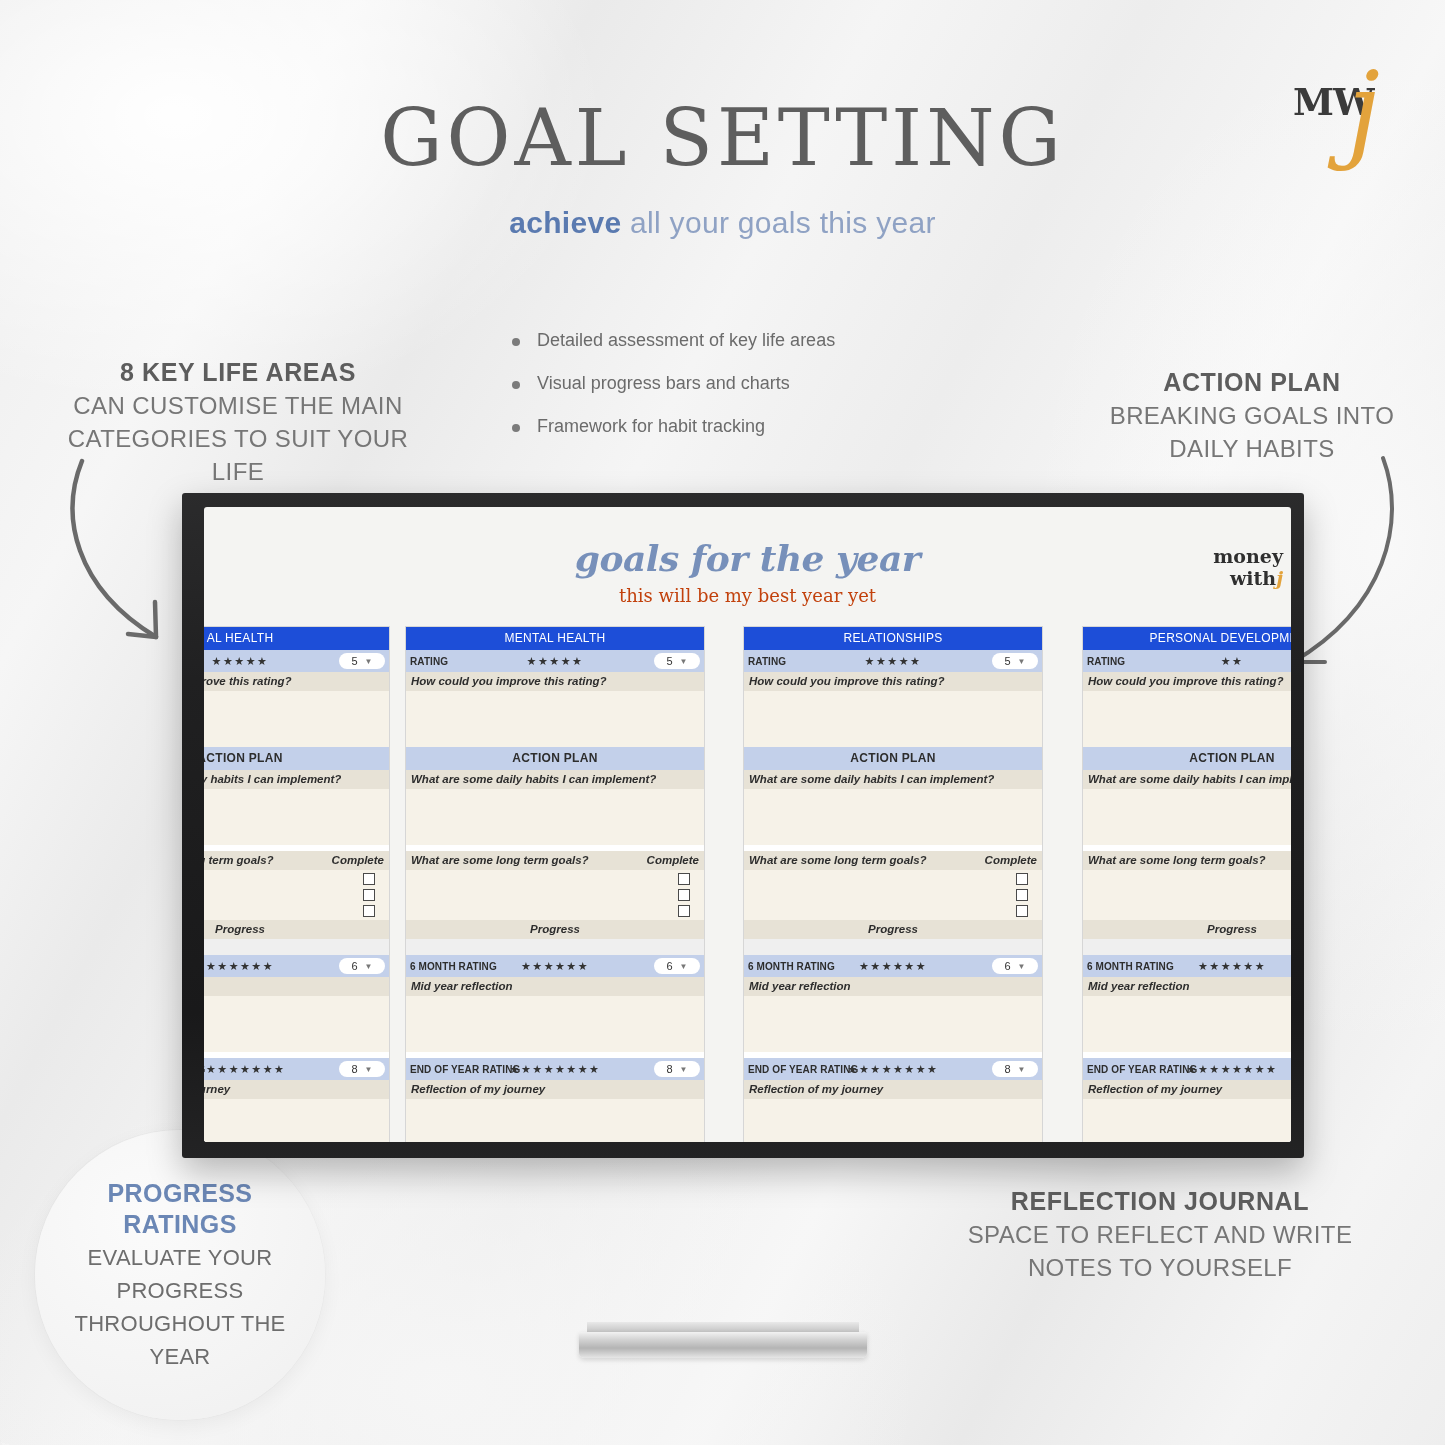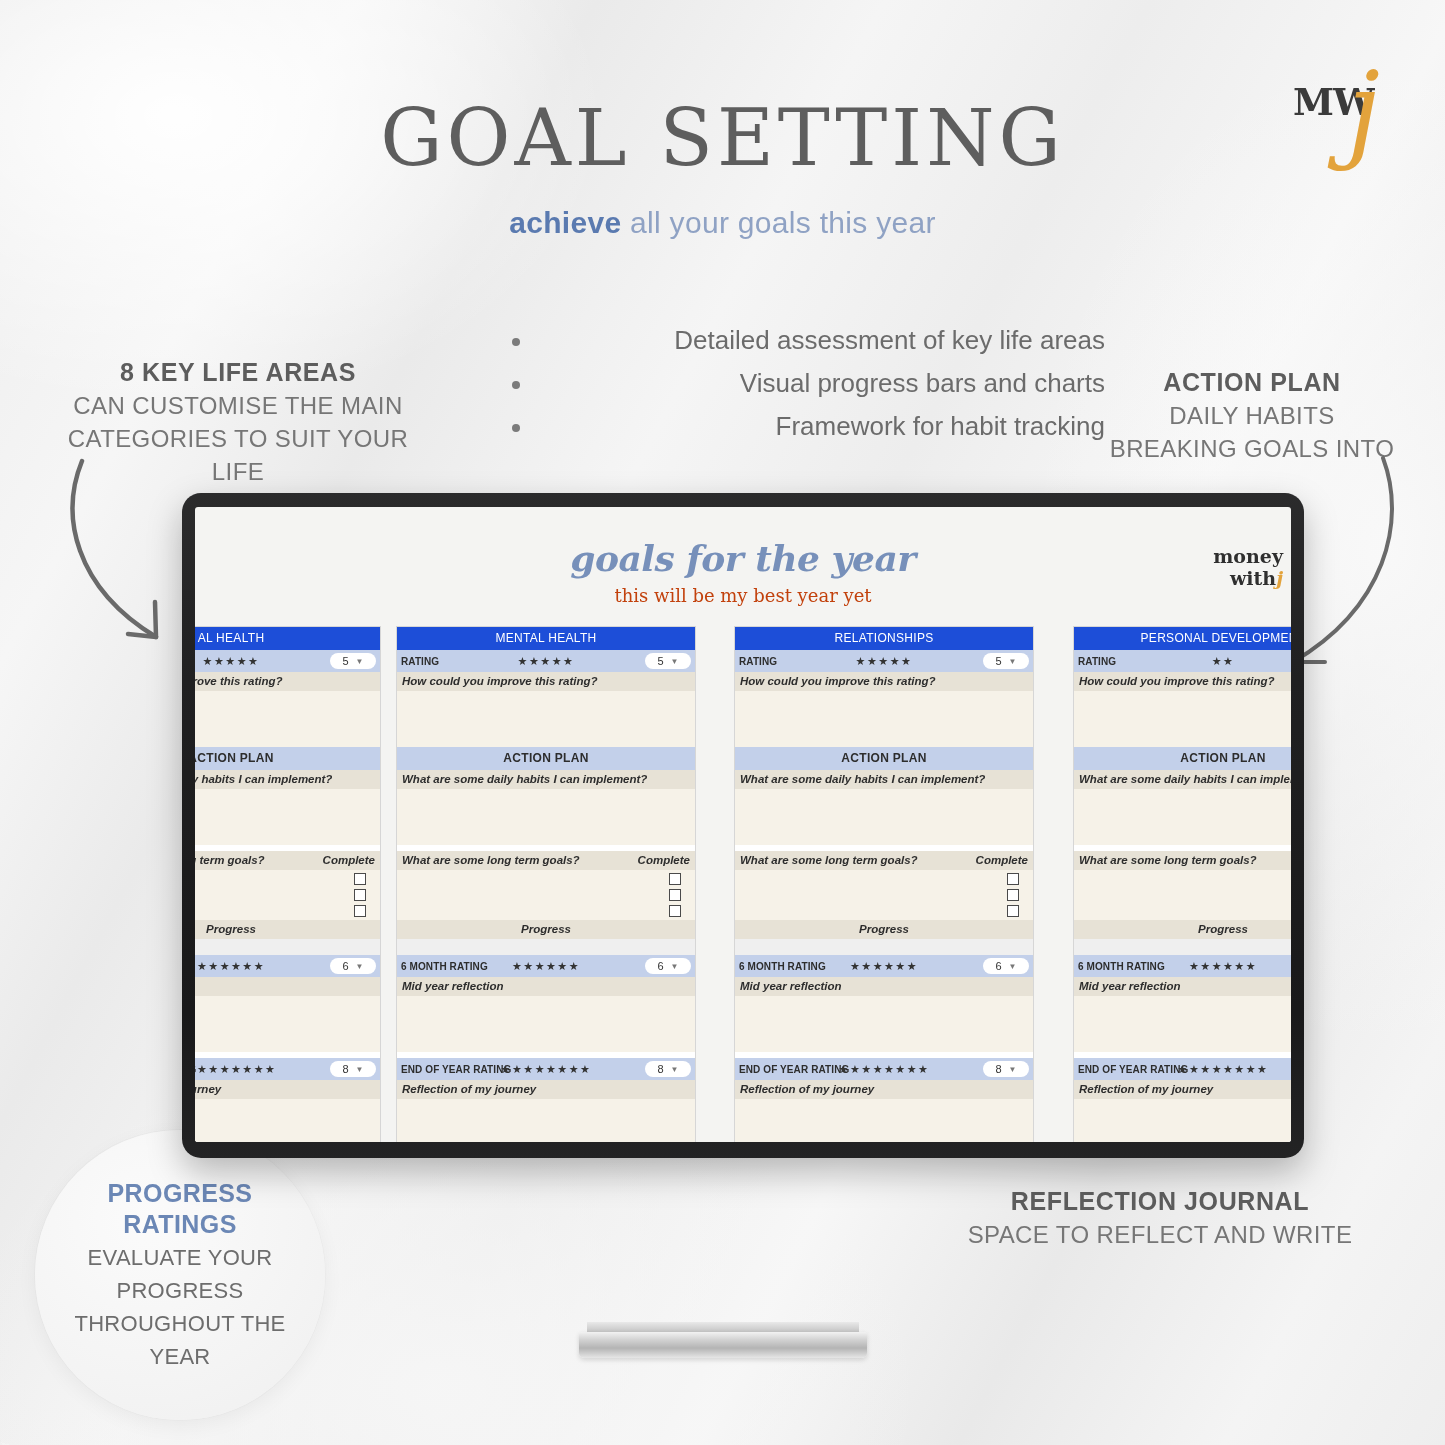--- a/index.html
+++ b/index.html
@@ -65,27 +65,26 @@
     font-family:"DejaVu Serif", serif;
     font-style:italic;
     font-size:106px; color:#e3a33c;
     line-height:1;
   }
 
   
   #bullets { position:absolute; top:324px; left:505px; width:600px; }
   #bullets li {
     list-style:none;
-    font-size:26px;
+    font-size:18px;
     color:#6b6b6b;
     line-height:33px;
     margin-bottom:10px;
     position:relative;
     padding-left:32px;
-    text-align:right;
   }
   #bullets li::before{
     content:"";
     position:absolute; left:7px; top:14px;
     width:8px; height:8px; border-radius:50%;
     background:#7b7b7b;
   }
 
   
   .anno { position:absolute; text-align:center; }
@@ -123,23 +122,23 @@
   
   .arrow { position:absolute; }
   #arrow-left  { left:52px;   top:455px; }
   #arrow-right { left:1255px; top:450px; }
 
   
   #monitor { position:absolute; left:182px; top:493px; width:1122px; height:665px; }
   #bezel {
     position:absolute; inset:0;
     background:linear-gradient(180deg,#2b2b2c 0%,#202021 28%,#19191a 78%,#232324 100%);
-    border-radius:19px;
+    border-radius:3px;
     box-shadow:0 14px 34px rgba(0,0,0,.26);
-    padding:14px 13px 16px 13px;
+    padding:14px 13px 16px 22px;
   }
   #screen {
     position:relative; width:100%; height:100%;
     background:#f4f4f2;
     border-radius:3px;
     overflow:hidden;
   }
   #stand-neck {
     position:absolute; left:50%; transform:translateX(-50%);
     top:658px; width:266px; height:186px;
@@ -261,27 +260,28 @@
   </ul>
 
   <div class="anno" id="anno-left">
     <div class="h">8 KEY LIFE AREAS</div>
     <div class="s">CAN CUSTOMISE THE MAIN</div>
     <div class="s">CATEGORIES TO SUIT YOUR LIFE</div>
   </div>
 
   <div class="anno" id="anno-right">
     <div class="h">ACTION PLAN</div>
+    <div class="s">BREAKING GOALS INTO</div>
     <div class="s">DAILY HABITS</div>
-    <div class="s">BREAKING GOALS INTO</div>
   </div>
 
   <div class="anno" id="anno-journal">
     <div class="h">REFLECTION JOURNAL</div>
     <div class="s">SPACE TO REFLECT AND WRITE</div>
+    <div class="s">NOTES TO YOURSELF</div>
   </div>
 
   <svg class="arrow" id="arrow-left" width="140" height="200" viewBox="0 0 140 200">
     <path d="M30 6 C 8 60, 22 132, 104 182" fill="none" stroke="#6a6a6a" stroke-width="4.5" stroke-linecap="round"></path>
     <path d="M104 182 L 103 147 M104 182 L 76 179" fill="none" stroke="#6a6a6a" stroke-width="4.5" stroke-linecap="round" stroke-linejoin="round"></path>
   </svg>
 
   <svg class="arrow" id="arrow-right" width="150" height="230" viewBox="0 0 150 230">
     <path d="M128 8 C 152 72, 130 158, 38 212" fill="none" stroke="#6a6a6a" stroke-width="4" stroke-linecap="round"></path>
     <path d="M38 212 L 40 173 M38 212 L 70 212" fill="none" stroke="#6a6a6a" stroke-width="4" stroke-linecap="round" stroke-linejoin="round"></path>

